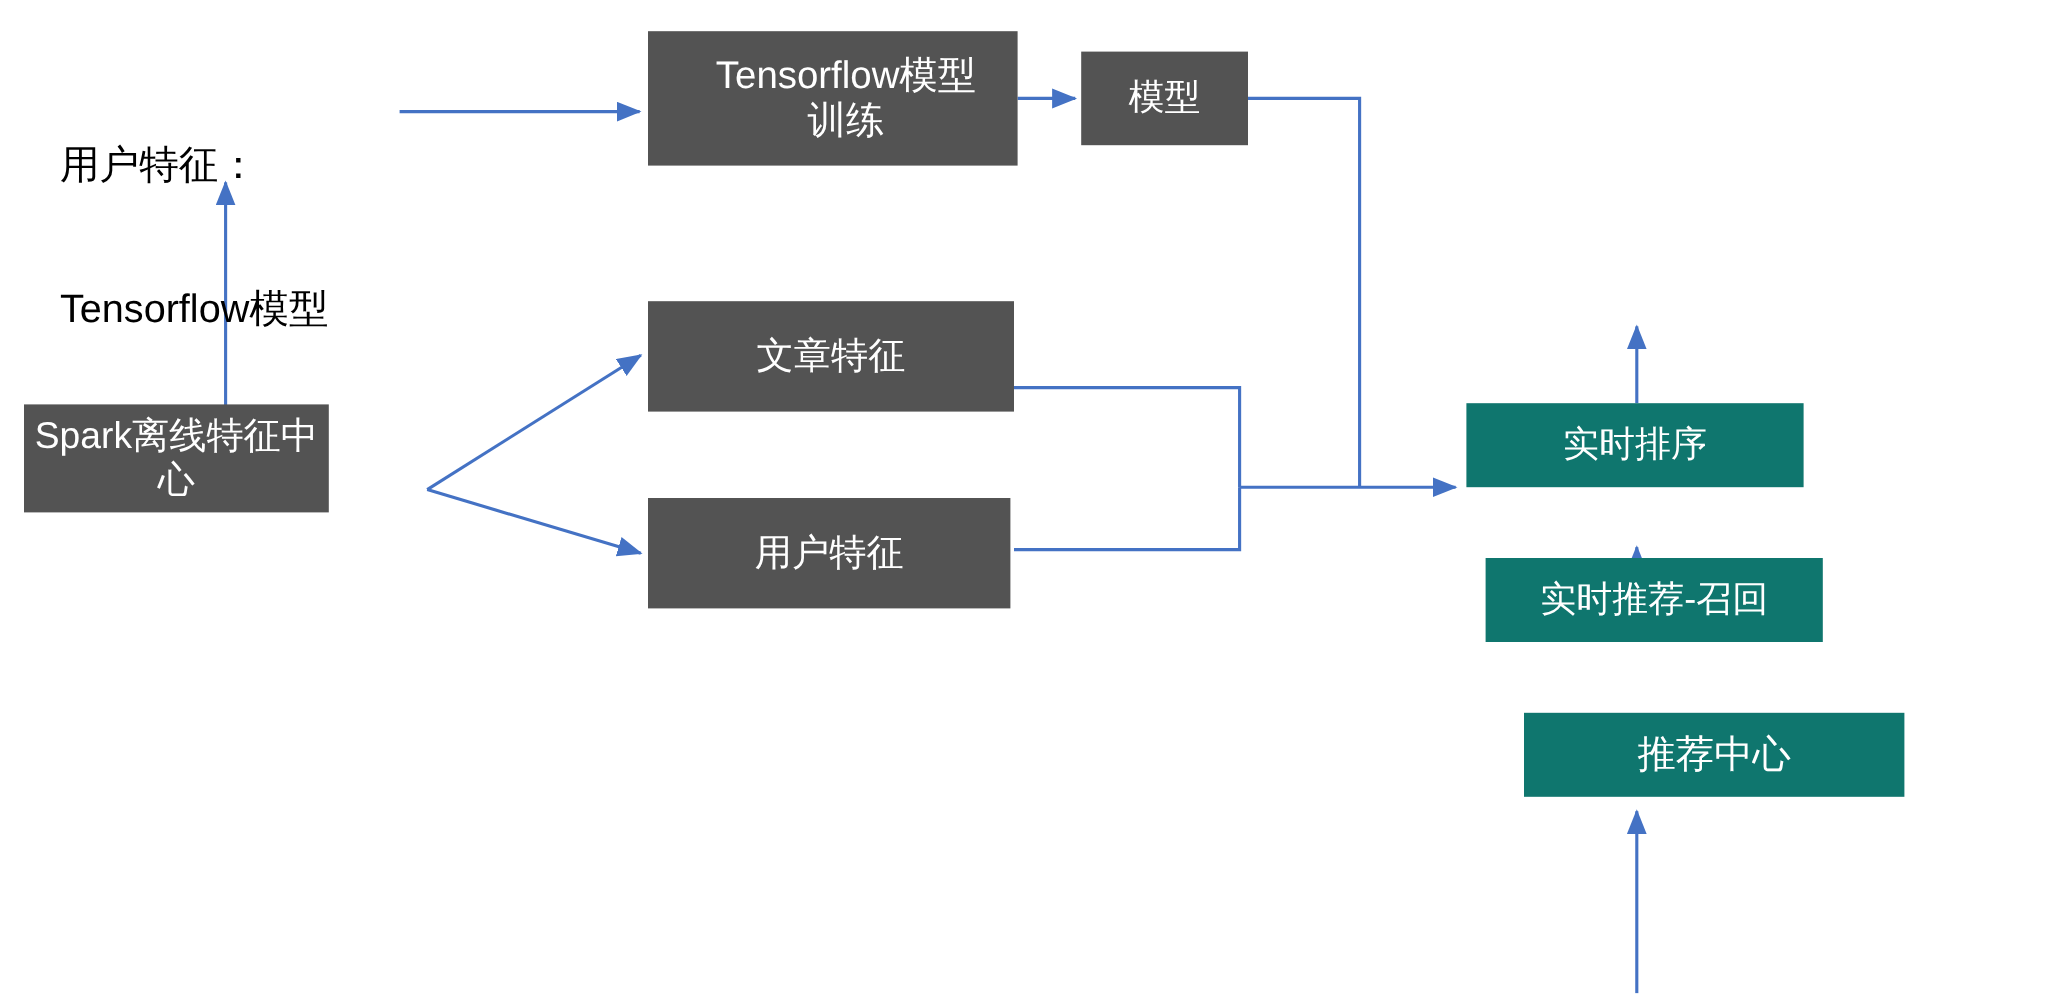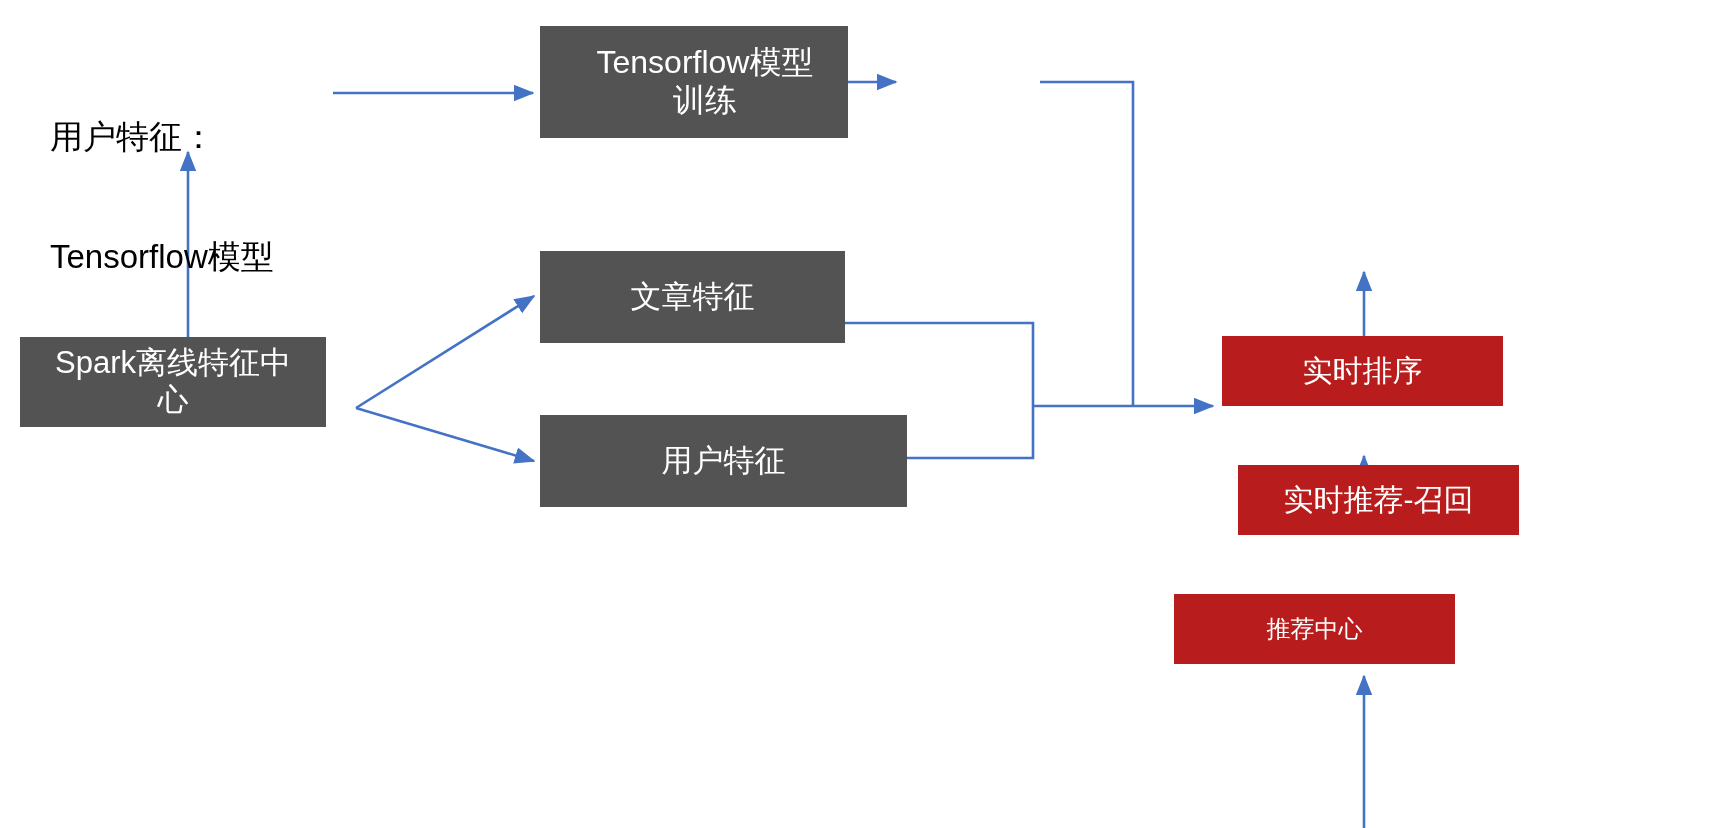--- a/index.html
+++ b/index.html
@@ -22,21 +22,21 @@
     display: flex;
     align-items: center;
     justify-content: center;
     text-align: center;
     color: #ffffff;
     line-height: 1.18;
     box-sizing: border-box;
     padding: 2px 6px;
   }
   .node.dark { background: #535353; }
-  .node.blue { background: #b91c1c; }
+  .node.blue { background: #0f766e; }
   .label-free {
     position: absolute;
     color: #000000;
     line-height: 1.22;
     white-space: pre;
     text-align: left;
   }
   svg.edges {
     position: absolute;
     left: 0;
@@ -86,27 +86,28 @@
   </svg>
 
   <div class="label-free" style="left:50px; top:36px; width:290px; font-size:33px;">
     <div>用户特征：</div>
     <div>Tensorflow模型</div>
   </div>
 
   <div class="node dark" style="left: 540px; top: 26px; width: 308px; height: 112px; font-size: 32px; white-space: pre-line; padding-left: 28px;">Tensorflow模型
 训练</div>
 
+  <div class="node dark" style="left:901px; top:43px; width:139px; height:78px; font-size:30px;">模型</div>
 
-  <div class="node dark" style="left: 20px; top: 337px; width: 306px; height: 90px; font-size: 31px; white-space: pre-line;">Spark离线特征中
+  <div class="node dark" style="left: 20px; top: 337px; width: 254px; height: 90px; font-size: 31px; white-space: pre-line;">Spark离线特征中
 心</div>
 
   <div class="node dark" style="left:540px; top:251px; width:305px; height:92px; font-size:31px;">文章特征</div>
 
-  <div class="node dark" style="left:540px; top:415px; width:367px; height:92px; font-size:31px;">用户特征</div>
+  <div class="node dark" style="left:540px; top:415px; width:302px; height:92px; font-size:31px;">用户特征</div>
 
   <div class="node blue" style="left:1222px; top:336px; width:281px; height:70px; font-size:30px;">实时排序</div>
 
   <div class="node blue" style="left:1222px; top:465px; width:281px; height:70px; font-size:30px;margin-left:16px;">实时推荐-召回</div>
 
-  <div class="node blue" style="left:1174px; top:594px; width:281px; height:70px; font-size:24px;">推荐中心</div>
+  <div class="node blue" style="left:1270px; top:594px; width:317px; height:70px; font-size:32px;">推荐中心</div>
 
 </div>
 
 </body></html>

